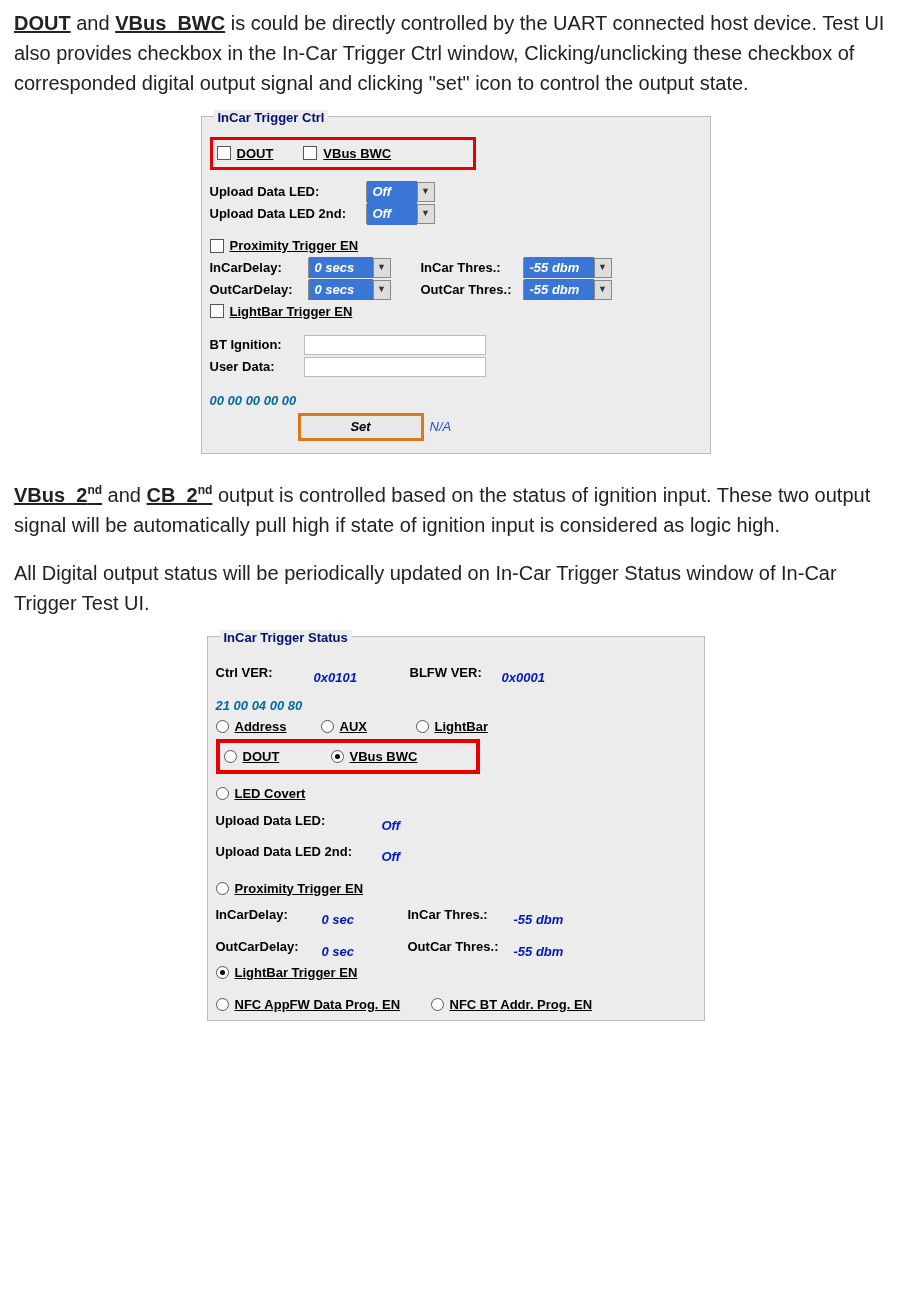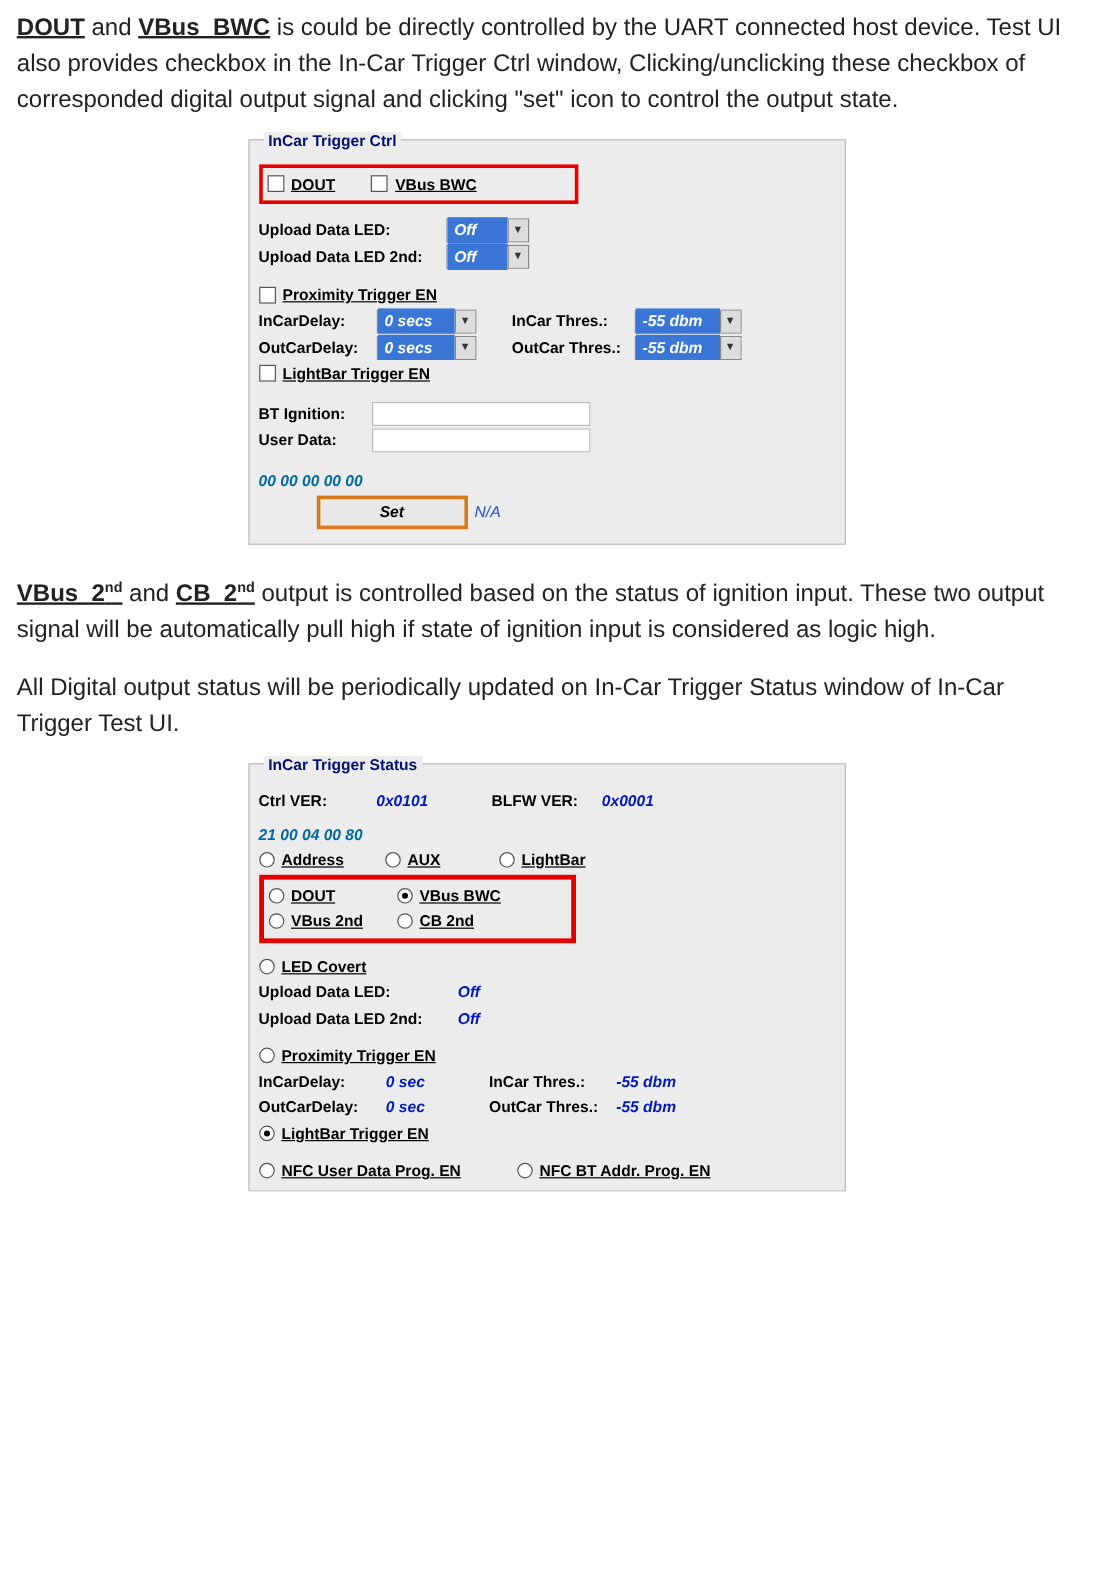--- a/index.html
+++ b/index.html
@@ -17,21 +17,21 @@
   .sup{font-size:.6em;vertical-align:super;margin-top:12px;}
   .panel-wrap{display:flex;justify-content:center;margin:6px 0 26px 0;}
   .panel{
     background:#ececec;
     border:1px solid #bbb;
     font-family:Tahoma,Arial,sans-serif;
     font-size:13px;
     color:#000;
     position:relative;
   }
-  .panel1{width:480px;padding:0 8px 10px 8px;}
+  .panel1{width:480px;padding:0 20px 10px 8px;}
   .panel2{width:480px;padding:0 8px 4px 8px;}
   .legend{
     position:relative;top:-9px;left:4px;
     background:#ececec;padding:0 4px;
     font-weight:bold;color:#001070;
   }
   .row{display:flex;align-items:center;gap:6px;margin:2px 0;}
   .lbl{font-weight:bold;}
   .chk{width:12px;height:12px;border:1px solid #555;background:#fff;display:inline-block;}
   .radio{width:11px;height:11px;border:1px solid #555;background:#fff;border-radius:50%;display:inline-flex;align-items:center;justify-content:center;}
@@ -45,21 +45,21 @@
   .txt-in{border:1px solid #bbb;background:#fff;height:18px;}
   .blue-i{color:#0369a1;font-style:italic;font-weight:bold;}
   .na{color:#1d4ed8;font-style:italic;}
   .set-btn{
     border:3px solid #d87a1a;background:#e8e8e8;
     font-weight:bold;font-style:italic;width:120px;height:22px;
     display:flex;align-items:center;justify-content:center;
   }
   .redbox{border:3px solid #e60000;padding:2px 4px;display:flex;gap:30px;align-items:center;}
   .redbox2{border:4px solid #e60000;padding:2px 4px;}
-  .val{color:#0018c0;font-style:italic;font-weight:bold;}
+  .val{color:#0018c0;font-style:italic;font-weight:bold;margin-top:10px;}
 </style>
 </head>
 <body>
 
 <p class="para">
   <span class="b u">DOUT</span><span> and </span><span class="b u">VBus_BWC</span><span> is could be directly controlled by the UART connected host device. Test UI also provides checkbox in the In-Car Trigger Ctrl window, Clicking/unclicking these checkbox of corresponded digital output signal and clicking "set" icon to control the output state.</span>
 </p>
 
 <div class="panel-wrap">
   <fieldset class="panel panel1">
@@ -134,21 +134,21 @@
       <span class="lbl" style="width:88px">BT Ignition:</span>
       <span class="txt-in" style="width:180px"></span>
     </div>
     <div class="row">
       <span class="lbl" style="width:88px">User Data:</span>
       <span class="txt-in" style="width:180px"></span>
     </div>
 
     <div style="height:12px"></div>
     <div class="blue-i">00 00 00 00 00</div>
-    <div class="row" style="margin-left:48px">
+    <div class="row" style="margin-left:88px">
       <span class="set-btn">
           <span>Set</span>
         </span>
       <span class="na">N/A</span>
     </div>
   </fieldset>
 </div>
 
 <p class="para">
   <span class="b u"><span>VBus_2</span><span class="sup">nd</span></span><span> and </span><span class="b u"><span>CB_2</span><span class="sup">nd</span></span><span> output is controlled based on the status of ignition input. These two output signal will be automatically pull high if state of ignition input is considered as logic high.</span>
@@ -179,26 +179,20 @@
       <span class="lbl u">LightBar</span>
     </div>
 
     <div class="redbox2" style="width:248px">
       <div class="row">
         <span class="radio"></span>
         <span class="lbl u" style="width:82px">DOUT</span>
         <span class="radio sel"></span>
         <span class="lbl u">VBus BWC</span>
       </div>
-      <div class="row">
-        <span class="radio"></span>
-        <span class="lbl u" style="width:82px">VBus 2nd</span>
-        <span class="radio"></span>
-        <span class="lbl u">CB 2nd</span>
-      </div>
     </div>
 
     <div style="height:8px"></div>
     <div class="row">
       <span class="radio"></span>
       <span class="lbl u">LED Covert</span>
     </div>
     <div class="row">
       <span class="lbl" style="width:160px">Upload Data LED:</span>
       <span class="val">Off</span>
@@ -226,18 +220,18 @@
       <span class="val">-55 dbm</span>
     </div>
     <div class="row">
       <span class="radio sel"></span>
       <span class="lbl u">LightBar Trigger EN</span>
     </div>
 
     <div style="height:8px"></div>
     <div class="row">
       <span class="radio"></span>
-      <span class="lbl u" style="width:190px">NFC User Data Prog. EN</span>
+      <span class="lbl u" style="width:190px">NFC AppFW Data Prog. EN</span>
       <span class="radio"></span>
       <span class="lbl u">NFC BT Addr. Prog. EN</span>
     </div>
   </fieldset>
 </div>
 
 </body></html>

